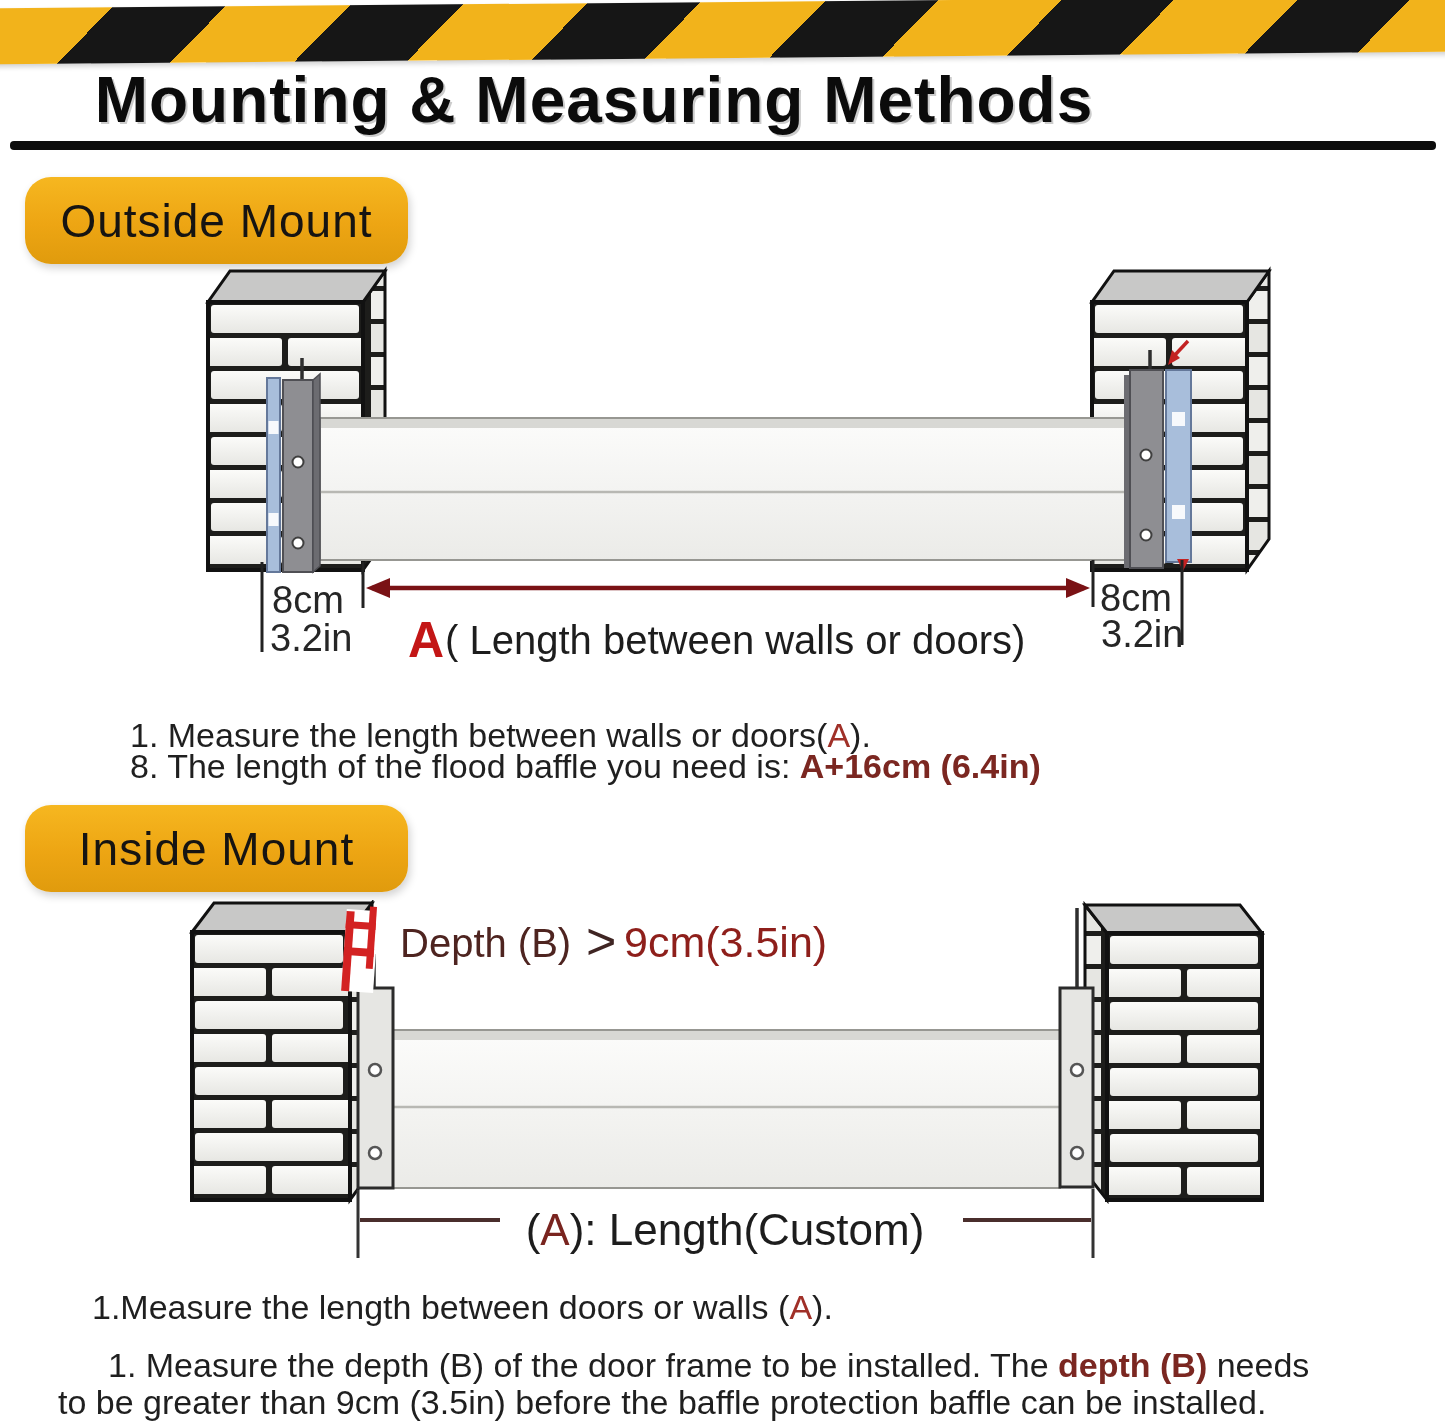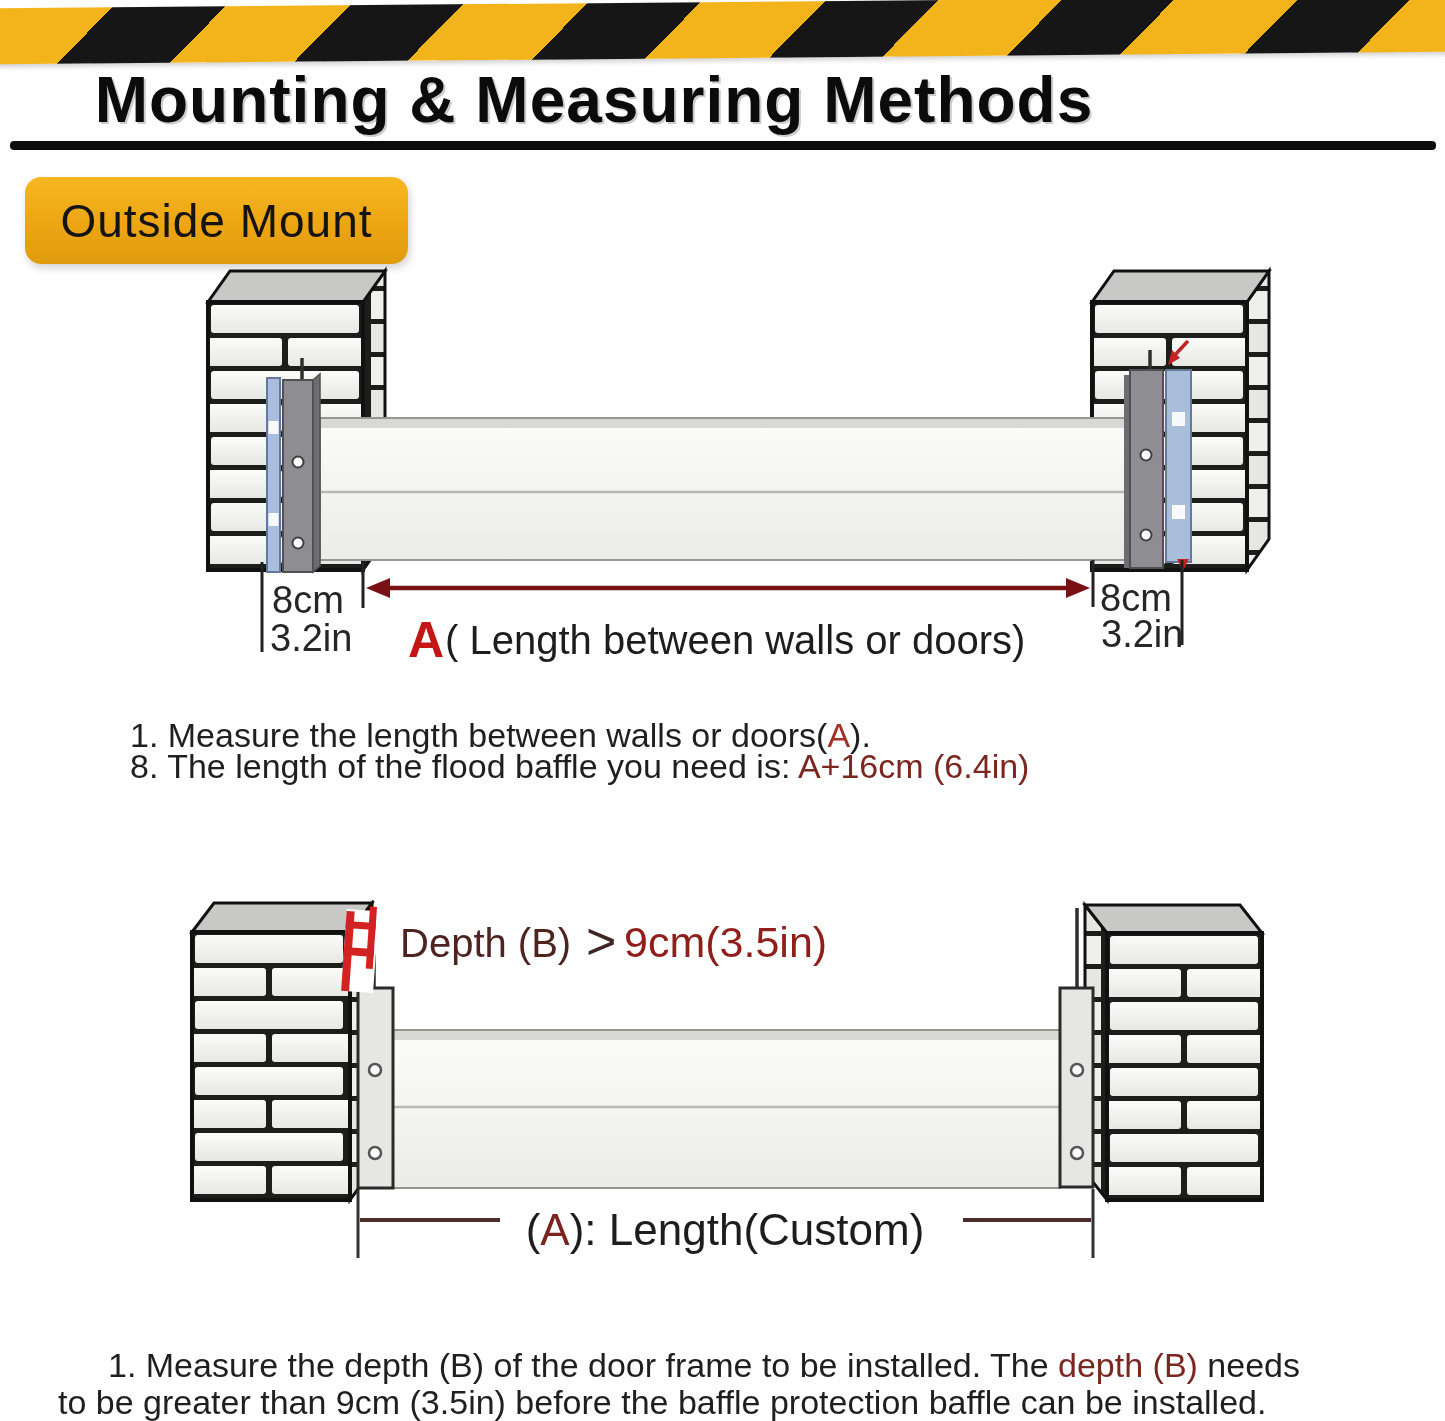--- a/index.html
+++ b/index.html
@@ -10,42 +10,42 @@
   .stripes{position:absolute;left:-12px;top:2px;width:1470px;height:56px;
            transform:rotate(-0.5deg);
            background:repeating-linear-gradient(135deg,#F2B31B 0 88px,#161616 88px 168px);
            box-shadow:0 3px 5px rgba(0,0,0,.18);}
   .title{position:absolute;left:0;top:58px;width:1188px;height:84px;line-height:84px;
          margin:0;text-align:center;font-size:64px;font-weight:700;color:#0b0b0b;
          letter-spacing:1px;text-shadow:2px 2px 0 rgba(110,110,110,.35);}
   .rule{position:absolute;left:10px;top:141px;width:1426px;height:9px;background:#0c0c0c;border-radius:4px;}
 
   
-  .badge{position:absolute;left:25px;width:383px;height:87px;border-radius:16px;
+  .badge{position:absolute;left:25px;width:383px;height:87px;border-radius:26px;
          background:linear-gradient(180deg,#F6B720 0%,#EDA513 55%,#E09B0D 100%);
          box-shadow:2px 4px 8px rgba(0,0,0,.18);
          display:flex;align-items:center;justify-content:center;
          font-size:46px;color:#161412;letter-spacing:1px;}
   .badge-outside{top:177px;}
   .badge-inside{top:805px;}
 
   
   .diag{position:absolute;left:0;display:block;}
   .diag1{top:255px;}
   .diag2{top:900px;}
   svg text{font-family:"Liberation Sans",sans-serif;}
 
   
   .step{position:absolute;margin:0;font-size:34px;line-height:38px;color:#1f1f1f;white-space:nowrap;}
   .o-step1{left:130px;top:693px;margin-top:23px;}
   .o-step2{left:130px;top:747px;}
   .i-step1{left:92px;top:1288px;}
   .i-step2a{left:108px;top:1346px;}
   .i-step2b{left:58px;top:1383px;}
-  .maroon{color:#7B2721;}
+  .maroon{color:#7B2721;font-weight:bold;}
   .red-a{color:#A03028;}
 </style>
 </head>
 <body>
 
 <div class="page">
 
   <div>
     <div class="stripes"></div>
     <h1 class="title">Mounting &amp; Measuring Methods</h1>
@@ -141,20 +141,23 @@
       <text x="1100" y="356" font-size="38" fill="#262626">8cm</text>
       <text x="1101" y="392" font-size="38" fill="#262626">3.2in</text>
       <text x="408" y="402" font-size="50" font-weight="700" fill="#C31616">A</text>
       <text x="445" y="399" font-size="40" fill="#1d1d1d">( Length between walls or doors)</text>
     </g>
   </svg>
 
   <p class="step o-step1"><span>1. Measure the length between walls or doors(</span><span class="red-a">A</span><span>).</span></p>
   <p class="step o-step2"><span>8. The length of the flood baffle you need is: </span><span class="maroon">A+16cm (6.4in)</span></p>
 
+  <div class="badge badge-inside">
+    <span>Inside Mount</span>
+  </div>
 
   <svg class="diag diag2" width="1445" height="365" viewBox="0 0 1445 365">
     <defs>
       <linearGradient id="bg2" x1="0" y1="0" x2="0" y2="1">
         <stop offset="0" stop-color="#fbfbf9"></stop>
           <stop offset="1" stop-color="#e7e7e3"></stop>
       </linearGradient>
       <pattern id="bk2" width="154" height="66" patternUnits="userSpaceOnUse">
         <rect width="154" height="66" fill="#1d1d1b"></rect>
         <rect x="3" y="3" width="148" height="28" rx="3" fill="url(#bg2)"></rect>
@@ -223,16 +226,17 @@
 
     <g>
       <line x1="358" y1="290" x2="358" y2="358" stroke="#333" stroke-width="3"></line>
       <line x1="1093" y1="289" x2="1093" y2="358" stroke="#333" stroke-width="3"></line>
       <line x1="360" y1="320" x2="500" y2="320" stroke="#4a2e2c" stroke-width="4"></line>
       <line x1="963" y1="320" x2="1091" y2="320" stroke="#4a2e2c" stroke-width="4"></line>
       <text x="725" y="345" font-size="44" fill="#1d1d1d" text-anchor="middle"><tspan>(</tspan><tspan fill="#79241f">A</tspan><tspan>): Length(Custom)</tspan></text>
     </g>
   </svg>
 
+  <p class="step i-step1"><span>1.Measure the length between doors or walls (</span><span class="red-a">A</span><span>).</span></p>
   <p class="step i-step2a"><span>1. Measure the depth (B) of the door frame to be installed. The </span><span class="maroon">depth (B)</span><span> needs</span></p>
   <p class="step i-step2b">to be greater than 9cm (3.5in) before the baffle protection baffle can be installed.</p>
 
 </div>
 
 </body></html>

